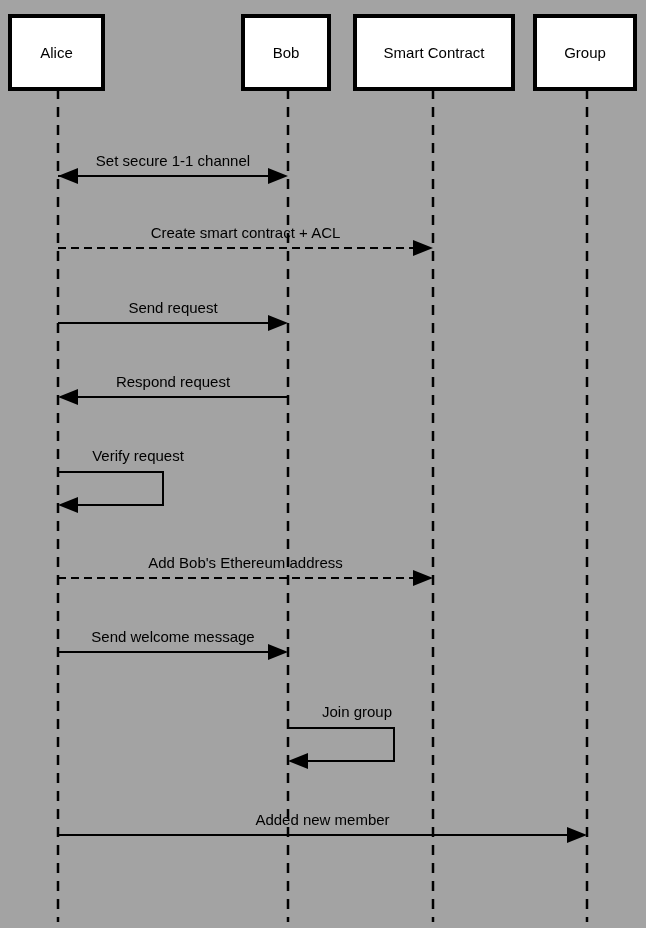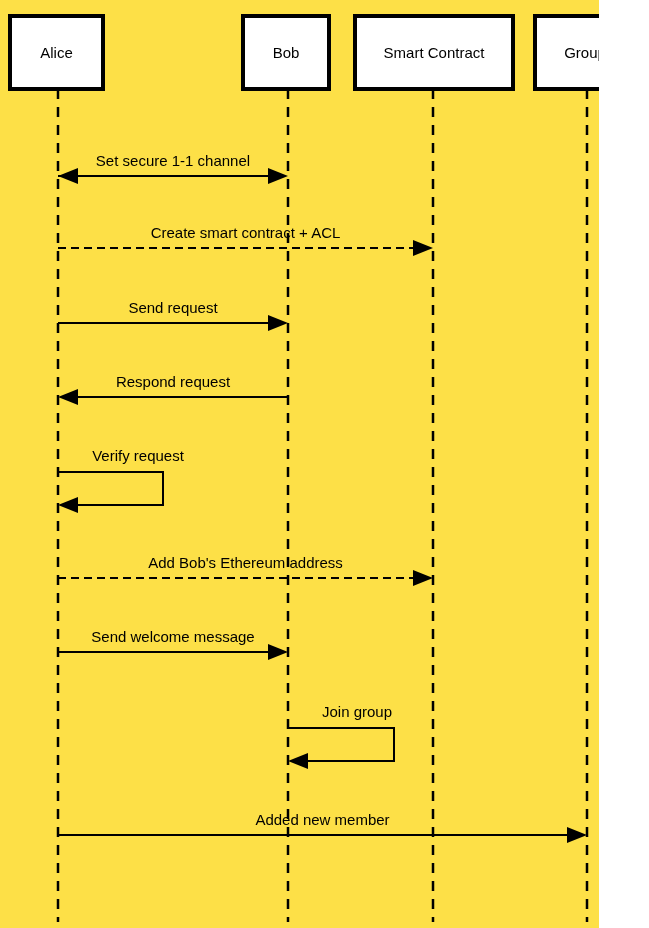--- a/index.html
+++ b/index.html
@@ -3,23 +3,23 @@
 <meta charset="utf-8">
 <style>
   html, body {
     margin: 0;
     padding: 0;
     background: #ffffff;
     font-family: "Liberation Sans", sans-serif;
   }
   .canvas {
     position: relative;
-    width: 599px;
+    width: 646px;
     height: 928px;
-    background: #fde047;
+    background: #a3a3a3;
     overflow: hidden;
   }
   svg text {
     font-family: "Liberation Sans", sans-serif;
     fill: #000000;
   }
   svg .actor-label { font-size: 15px; }
   svg .message-label { font-size: 15px; }
 </style>
 </head>

